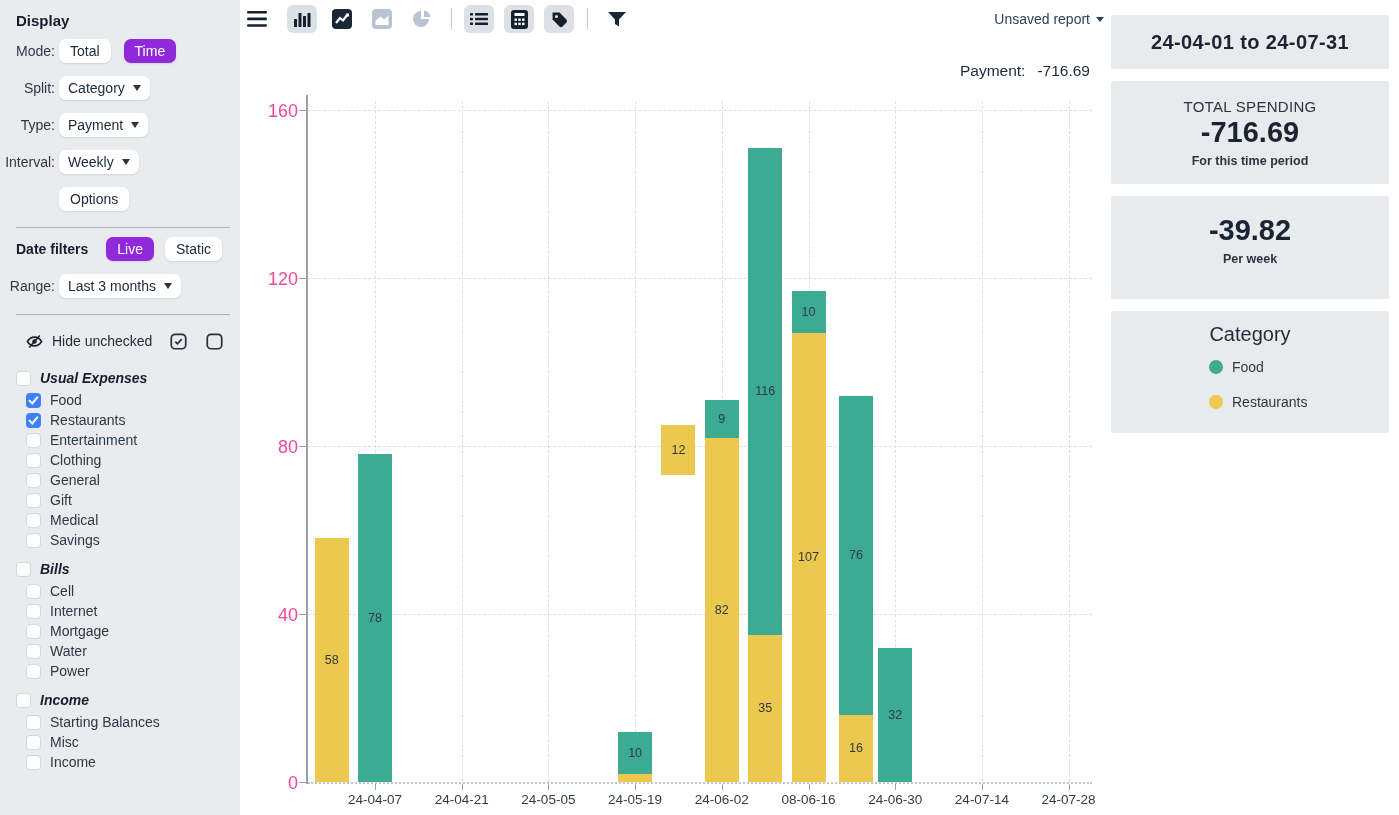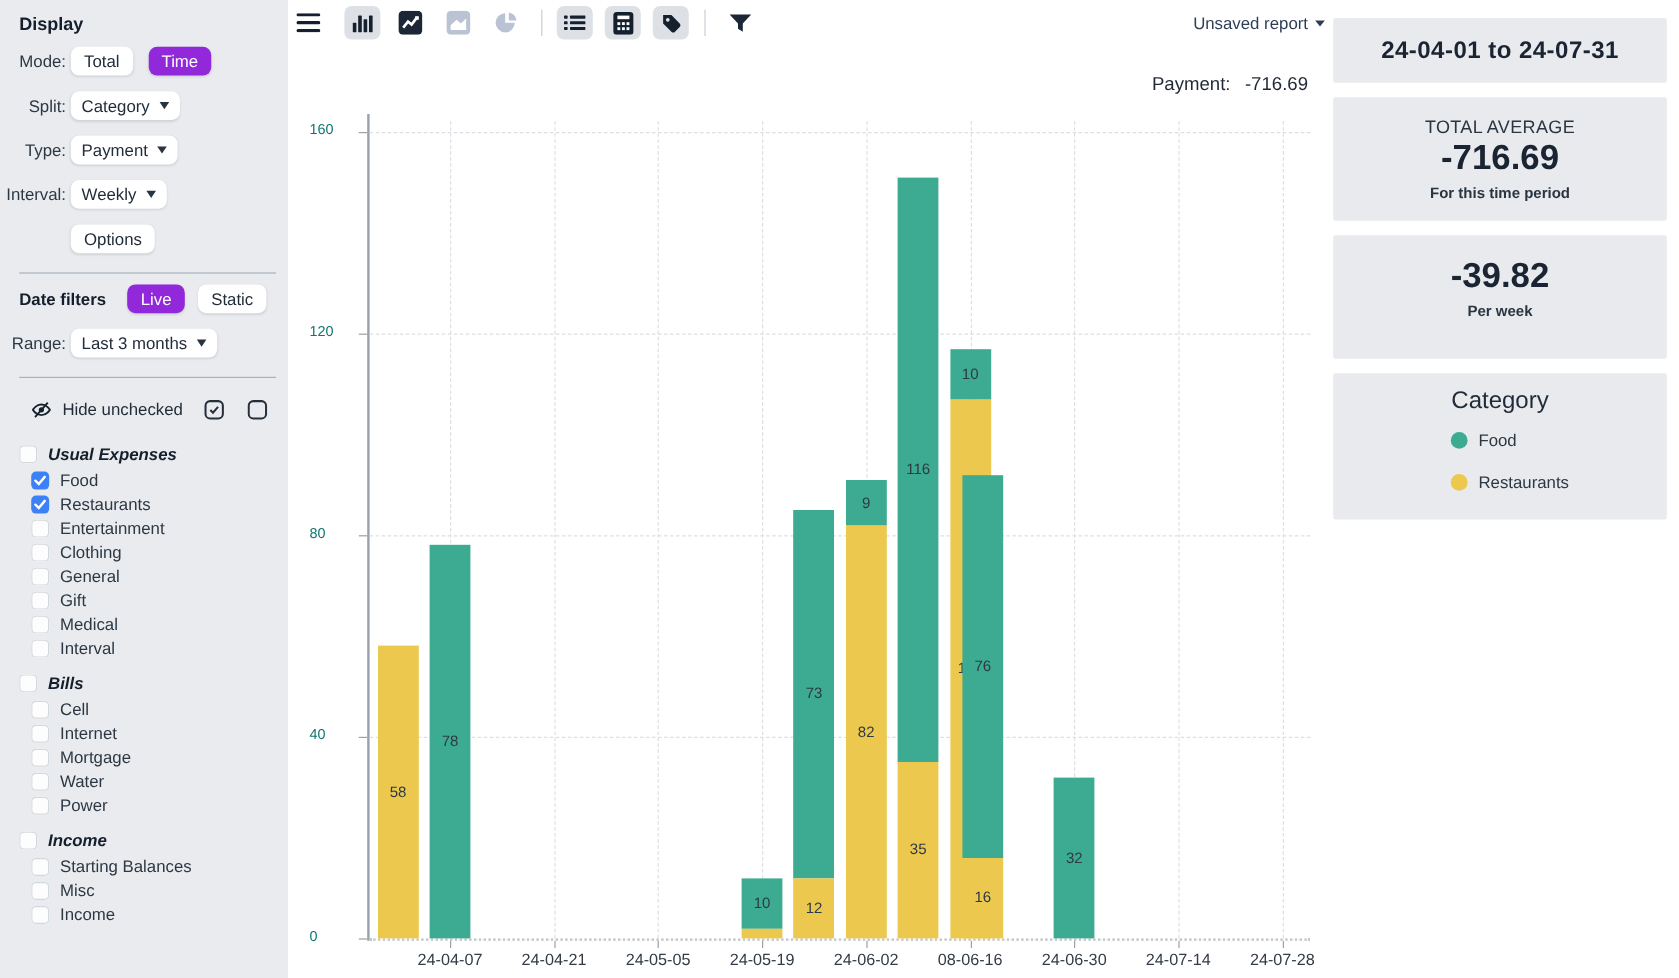--- a/index.html
+++ b/index.html
@@ -56,21 +56,21 @@
   .payment-lbl { position:absolute; top:24px; right:21px; font-size:15.5px; color:#1f2937; }
   .payment-lbl b { font-weight:normal; margin-left:12px; }
   #chart-plot { position:absolute; inset:0; }
   #chart-plot > div { position:absolute; }
   .y-axis { width:2px; background:#9aa1a8; }
   .hgrid { height:0; border-top:1px dashed #dcdfe3; }
   .vgrid { width:0; border-left:1px dashed #dcdfe3; }
   .baseline { height:0; border-top:2px dotted #c2c6ca; }
   .ytickmark { width:7px; height:1px; background:#9aa1a8; }
   .xtickmark { width:1px; height:6px; background:#9aa1a8; }
-  .ylabel { width:40px; font-size:12px; color:#0f766e; }
+  .ylabel { width:40px; text-align:right; font-size:18px; color:#ec4899; }
   .xlabel { width:86px; text-align:center; font-size:13.5px; color:#333c46; }
   .stack { display:flex; flex-direction:column; }
   .seg { width:100%; display:flex; align-items:center; justify-content:center; }
   .seg span { font-size:12.5px; color:#2e3943; }
 
   
   .rightbar { width:288px; min-width:288px; padding:15px 10px 0 0; display:flex; flex-direction:column; gap:12px; }
   .panel { background:#e8eaed; border-radius:2px; }
   .panel-range { height:54px; display:flex; align-items:center; justify-content:center;
                  font-size:20px; font-weight:bold; letter-spacing:.4px; color:#1a2433; }
@@ -203,21 +203,21 @@
       <div class="cat-item-row">
         <span class="cb"></span>
         <span class="cat-item-label">Gift</span>
       </div>
       <div class="cat-item-row">
         <span class="cb"></span>
         <span class="cat-item-label">Medical</span>
       </div>
       <div class="cat-item-row">
         <span class="cb"></span>
-        <span class="cat-item-label">Interval</span>
+        <span class="cat-item-label">Savings</span>
       </div>
       <div class="cat-group-row">
         <span class="cb"></span>
         <span class="cat-group-label">Bills</span>
       </div>
       <div class="cat-item-row">
         <span class="cb"></span>
         <span class="cat-item-label">Cell</span>
       </div>
       <div class="cat-item-row">
@@ -398,23 +398,20 @@
             <span>78</span>
           </div>
         </div>
         <div class="stack" style="left: 378.1px; top: 693.6px; width: 34px; height: 50.4px;">
           <div class="seg" style="height: 42px; background: rgb(60, 171, 146);">
             <span>10</span>
           </div>
           <div class="seg" style="height: 8.4px; background: rgb(236, 200, 78);"></div>
         </div>
         <div class="stack" style="left: 421.45px; top: 387px; width: 34px; height: 357px;">
-          <div class="seg" style="height: 306.6px; background: rgb(60, 171, 146);">
-            <span>73</span>
-          </div>
           <div class="seg" style="height: 50.4px; background: rgb(236, 200, 78);">
             <span>12</span>
           </div>
         </div>
         <div class="stack" style="left: 464.8px; top: 361.8px; width: 34px; height: 382.2px;">
           <div class="seg" style="height: 37.8px; background: rgb(60, 171, 146);">
             <span>9</span>
           </div>
           <div class="seg" style="height: 344.4px; background: rgb(236, 200, 78);">
             <span>82</span>
@@ -429,21 +426,21 @@
           </div>
         </div>
         <div class="stack" style="left: 551.5px; top: 252.6px; width: 34px; height: 491.4px;">
           <div class="seg" style="height: 42px; background: rgb(60, 171, 146);">
             <span>10</span>
           </div>
           <div class="seg" style="height: 449.4px; background: rgb(236, 200, 78);">
             <span>107</span>
           </div>
         </div>
-        <div class="stack" style="left: 562px; top: 357.6px; width: 34px; height: 386.4px;">
+        <div class="stack" style="left: 599px; top: 357.6px; width: 34px; height: 386.4px;">
           <div class="seg" style="height: 319.2px; background: rgb(60, 171, 146);">
             <span>76</span>
           </div>
           <div class="seg" style="height: 67.2px; background: rgb(236, 200, 78);">
             <span>16</span>
           </div>
         </div>
         <div class="stack" style="left: 638.2px; top: 609.6px; width: 34px; height: 134.4px;">
           <div class="seg" style="height: 134.4px; background: rgb(60, 171, 146);">
             <span>32</span>
@@ -451,21 +448,21 @@
         </div>
       </div>
   </div>
 </div>
 
 <div class="rightbar">
   <div class="panel panel-range">
     <span>24-04-01 to 24-07-31</span>
   </div>
   <div class="panel panel-stat">
-    <div class="stat-title">TOTAL AVERAGE</div>
+    <div class="stat-title">TOTAL SPENDING</div>
     <div class="stat-value">-716.69</div>
     <div class="stat-sub">For this time period</div>
   </div>
   <div class="panel panel-stat">
     <div class="stat-value">-39.82</div>
     <div class="stat-sub">Per week</div>
   </div>
   <div class="panel panel-legend">
     <div class="legend-title">Category</div>
     <div class="legend-items" id="legend-items">

